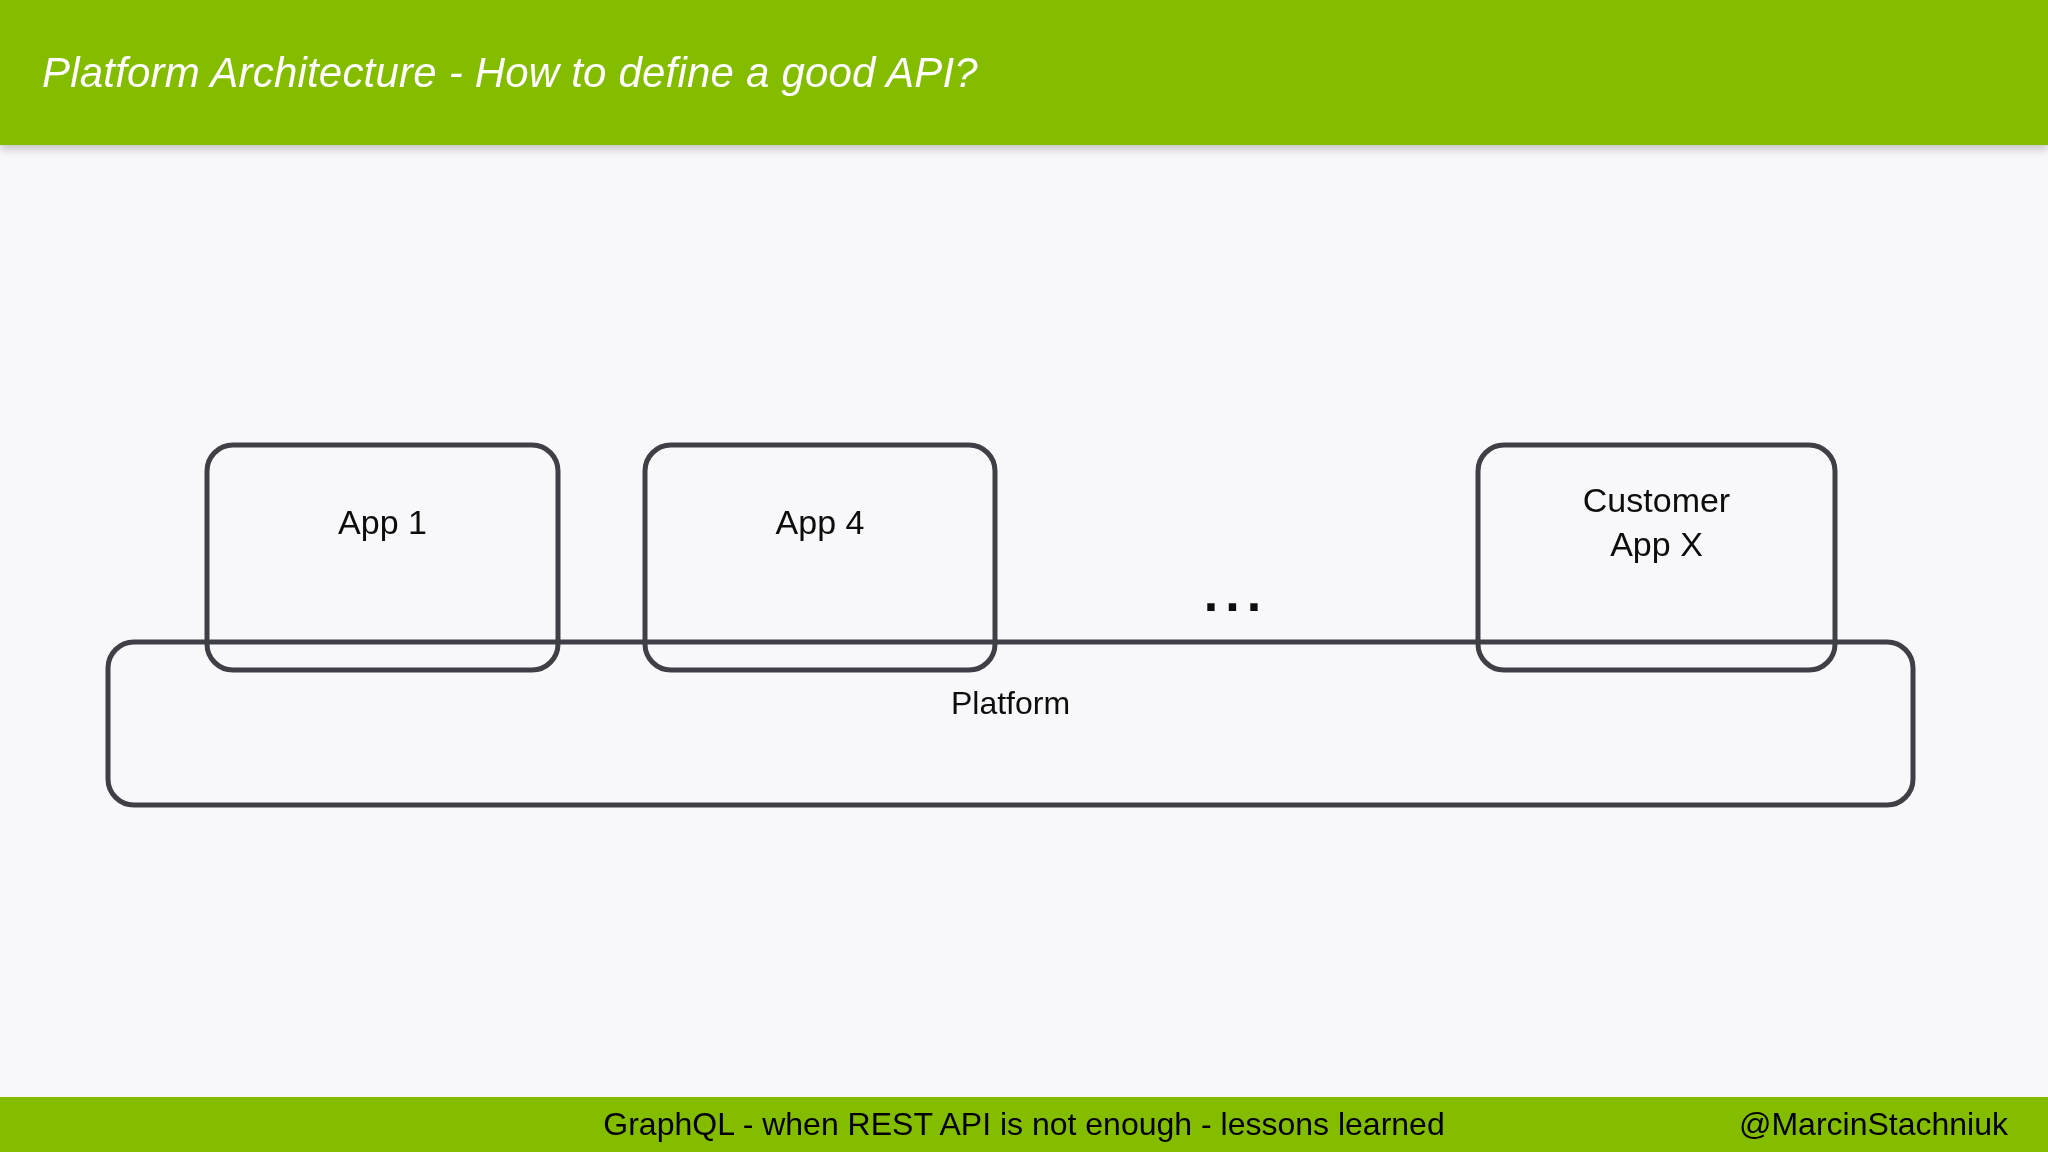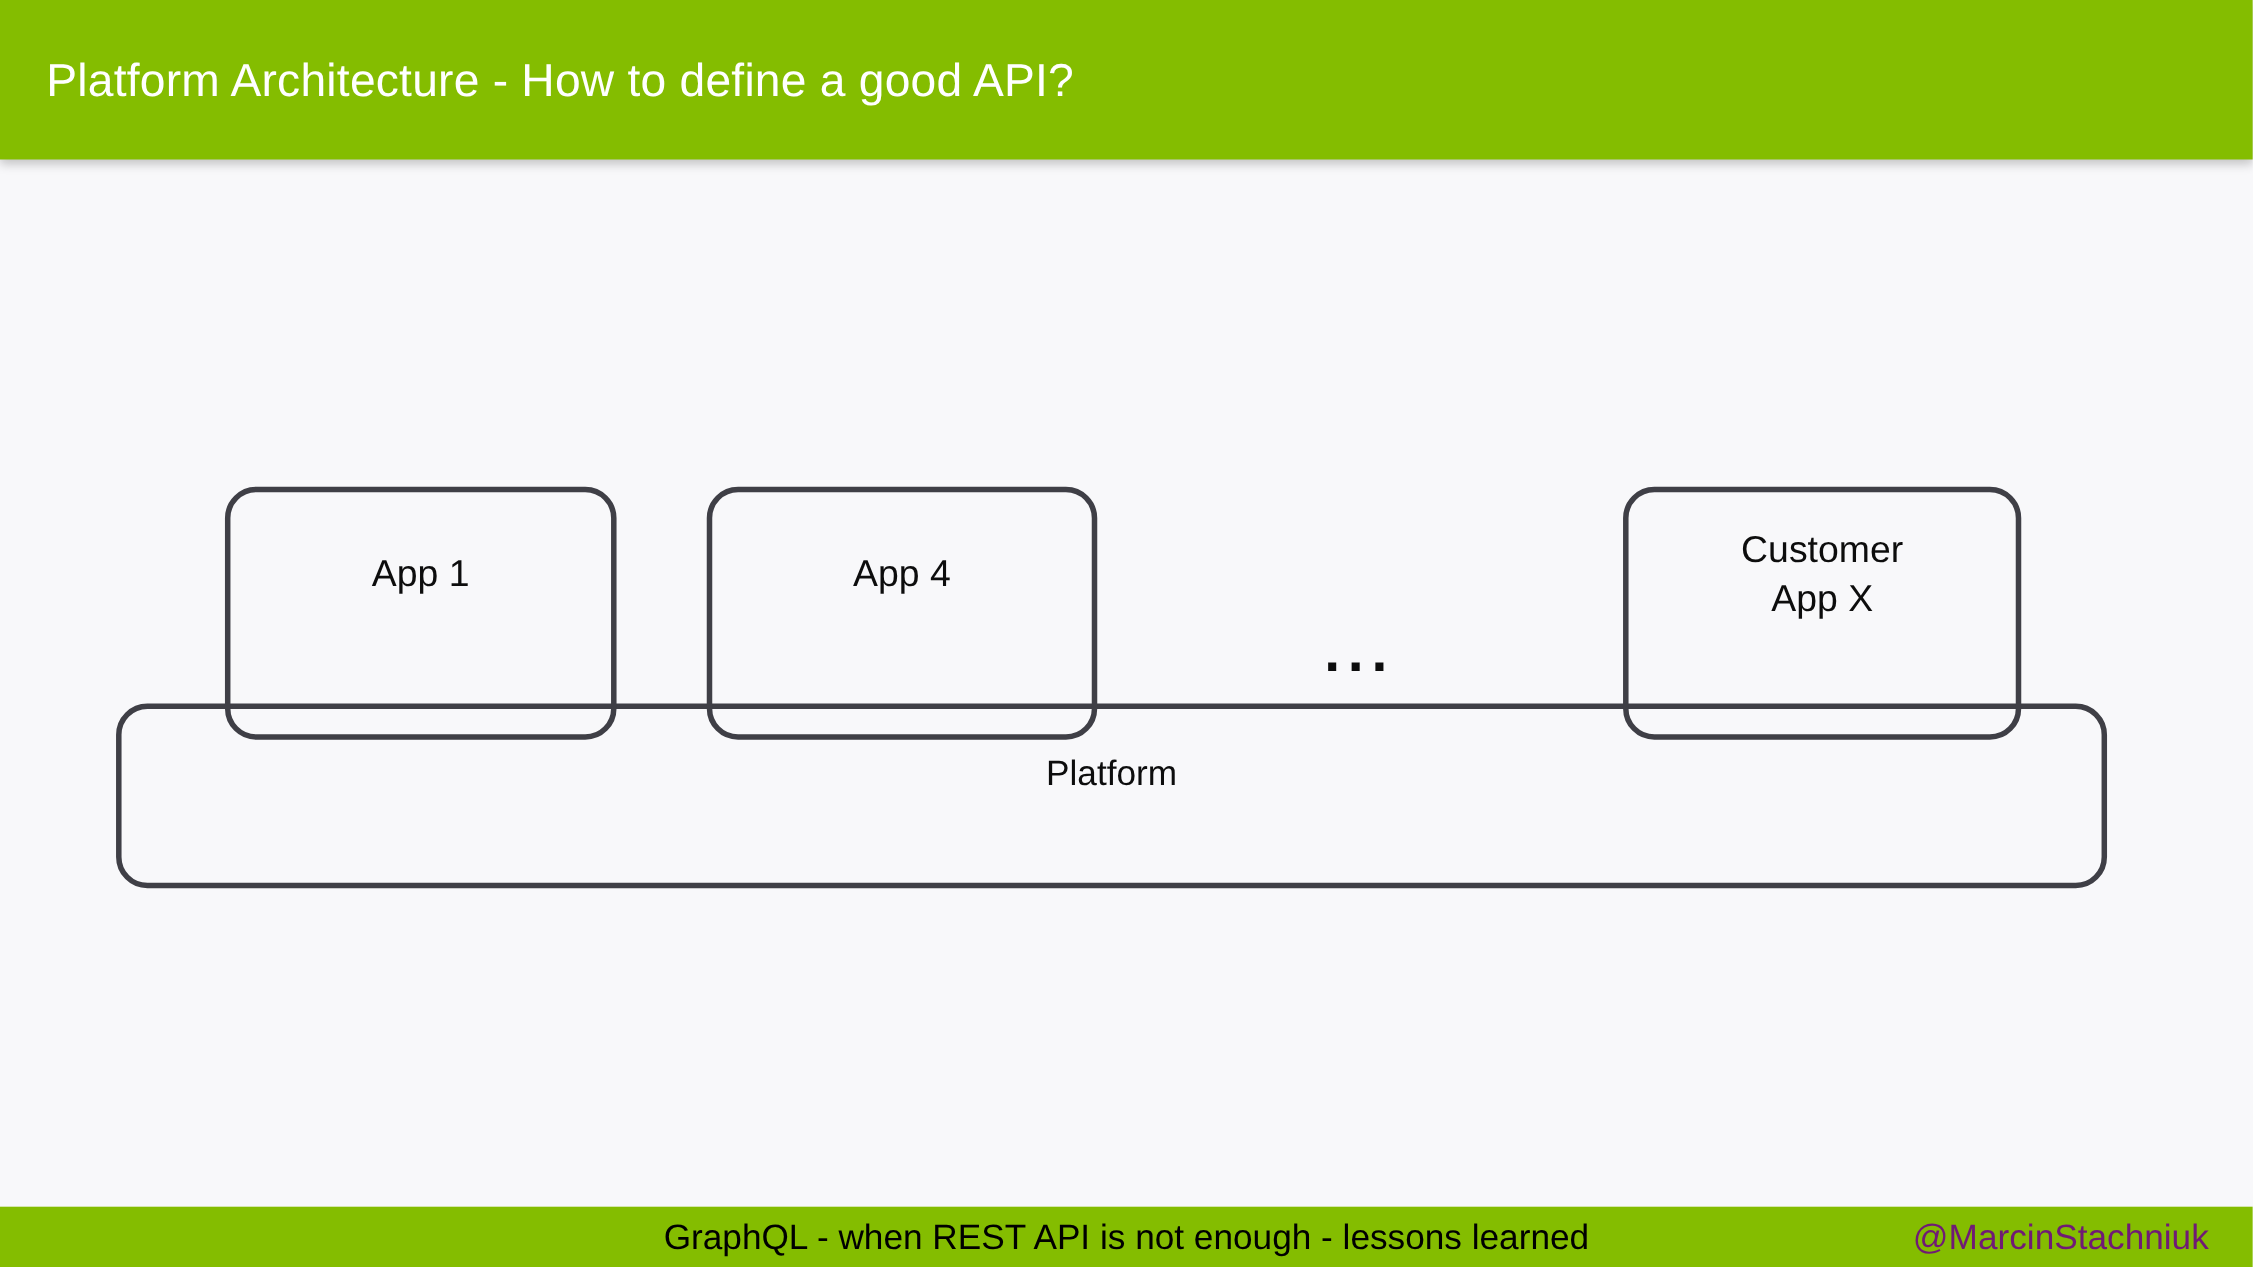--- a/index.html
+++ b/index.html
@@ -28,20 +28,21 @@
   
   .header-bar {
     position: absolute;
     left: 0;
     top: 0;
     width: 2048px;
     height: 145px;
     background: #84bd00;
     box-shadow: 0 4px 9px rgba(0,0,0,0.22);
     z-index: 5;
+    font-style: italic;
   }
   .header-title {
     position: absolute;
     left: 42px;
     top: 0;
     height: 145px;
     line-height: 145px;
     font-size: 42px;
     font-weight: 400;
     color: #ffffff;
@@ -71,21 +72,21 @@
     color: #000000;
     white-space: nowrap;
   }
   .footer-handle {
     position: absolute;
     right: 40px;
     top: 0;
     height: 55px;
     line-height: 55px;
     font-size: 32px;
-    color: #701a75;
+    color: #000000;
     white-space: nowrap;
   }
 
   
   .diagram {
     position: absolute;
     left: 0;
     top: 145px;
     width: 2048px;
     height: 896px;

